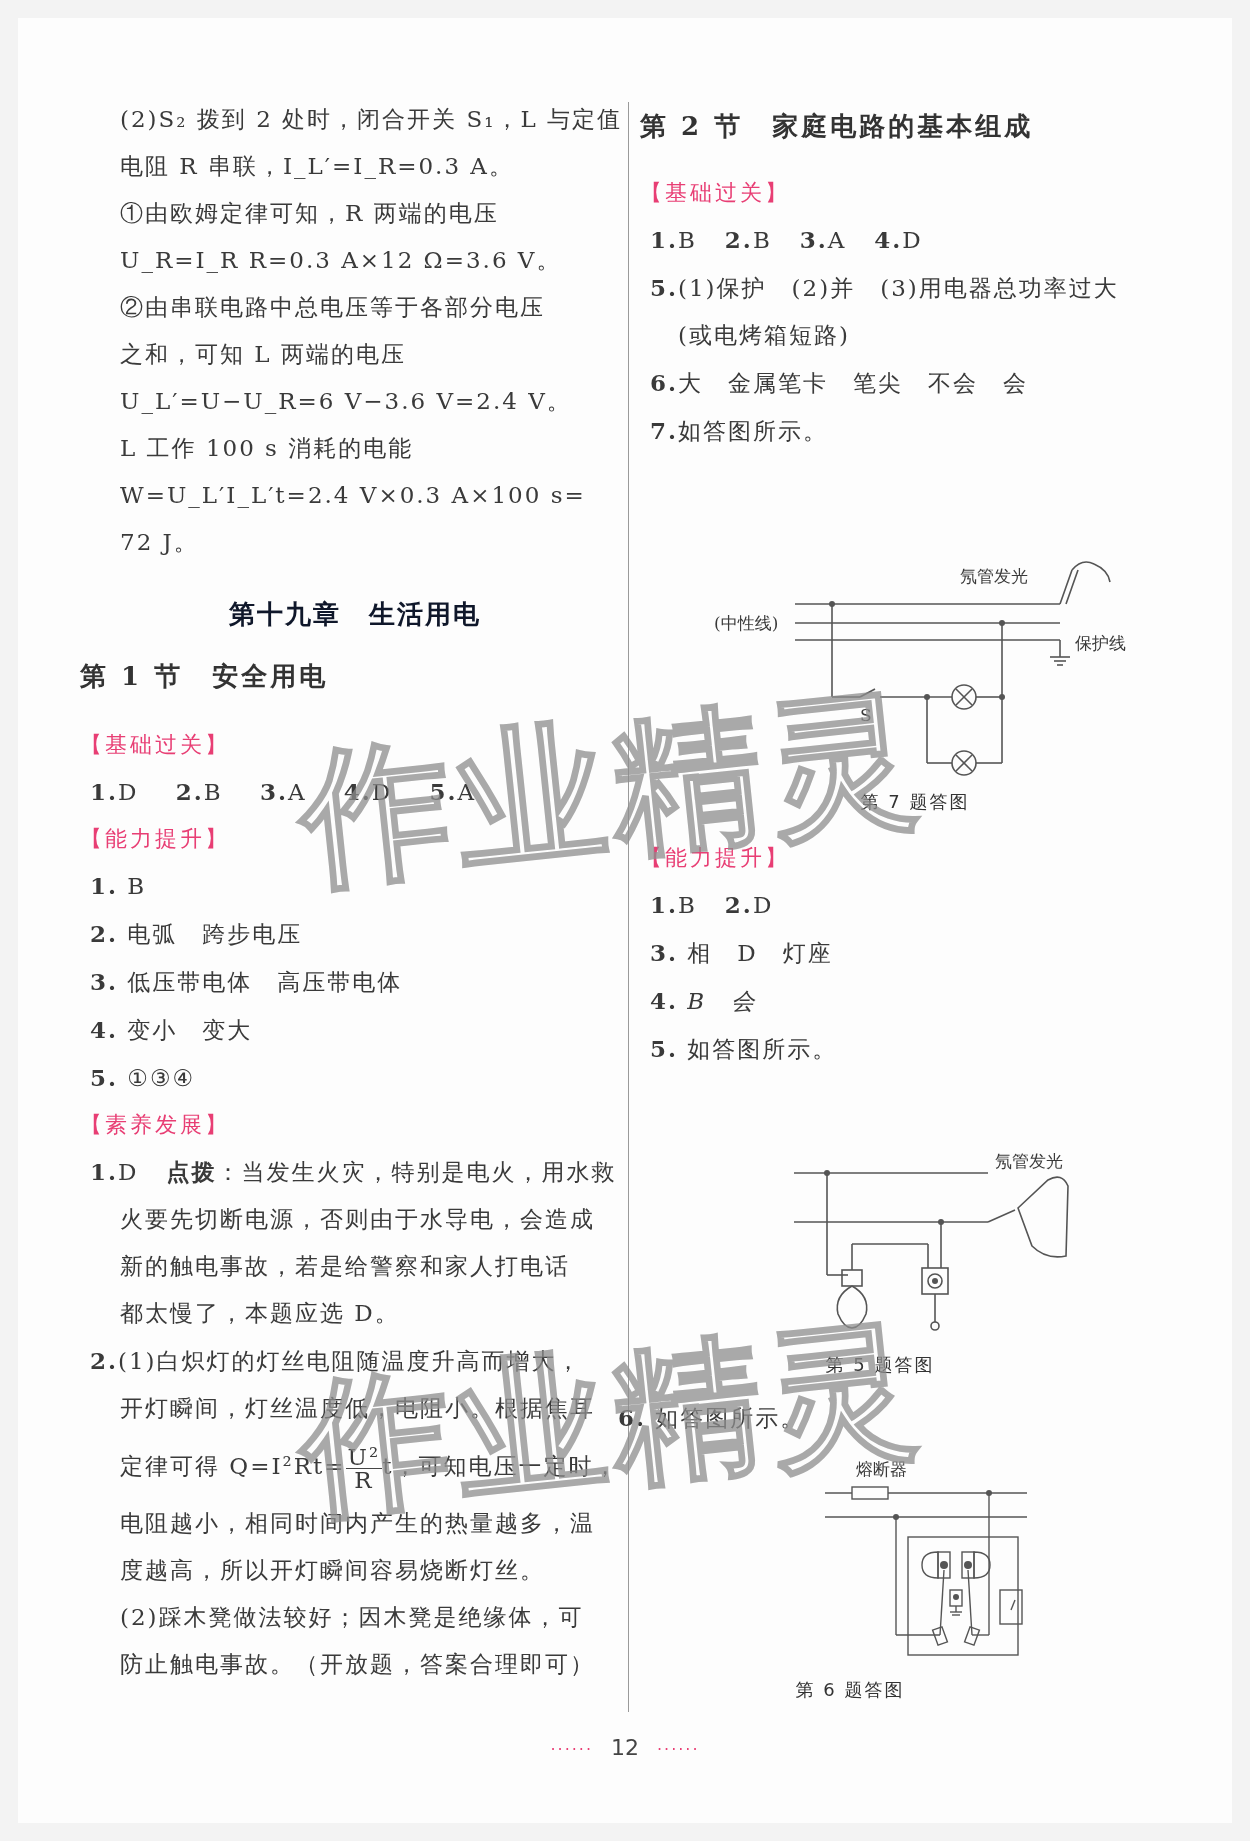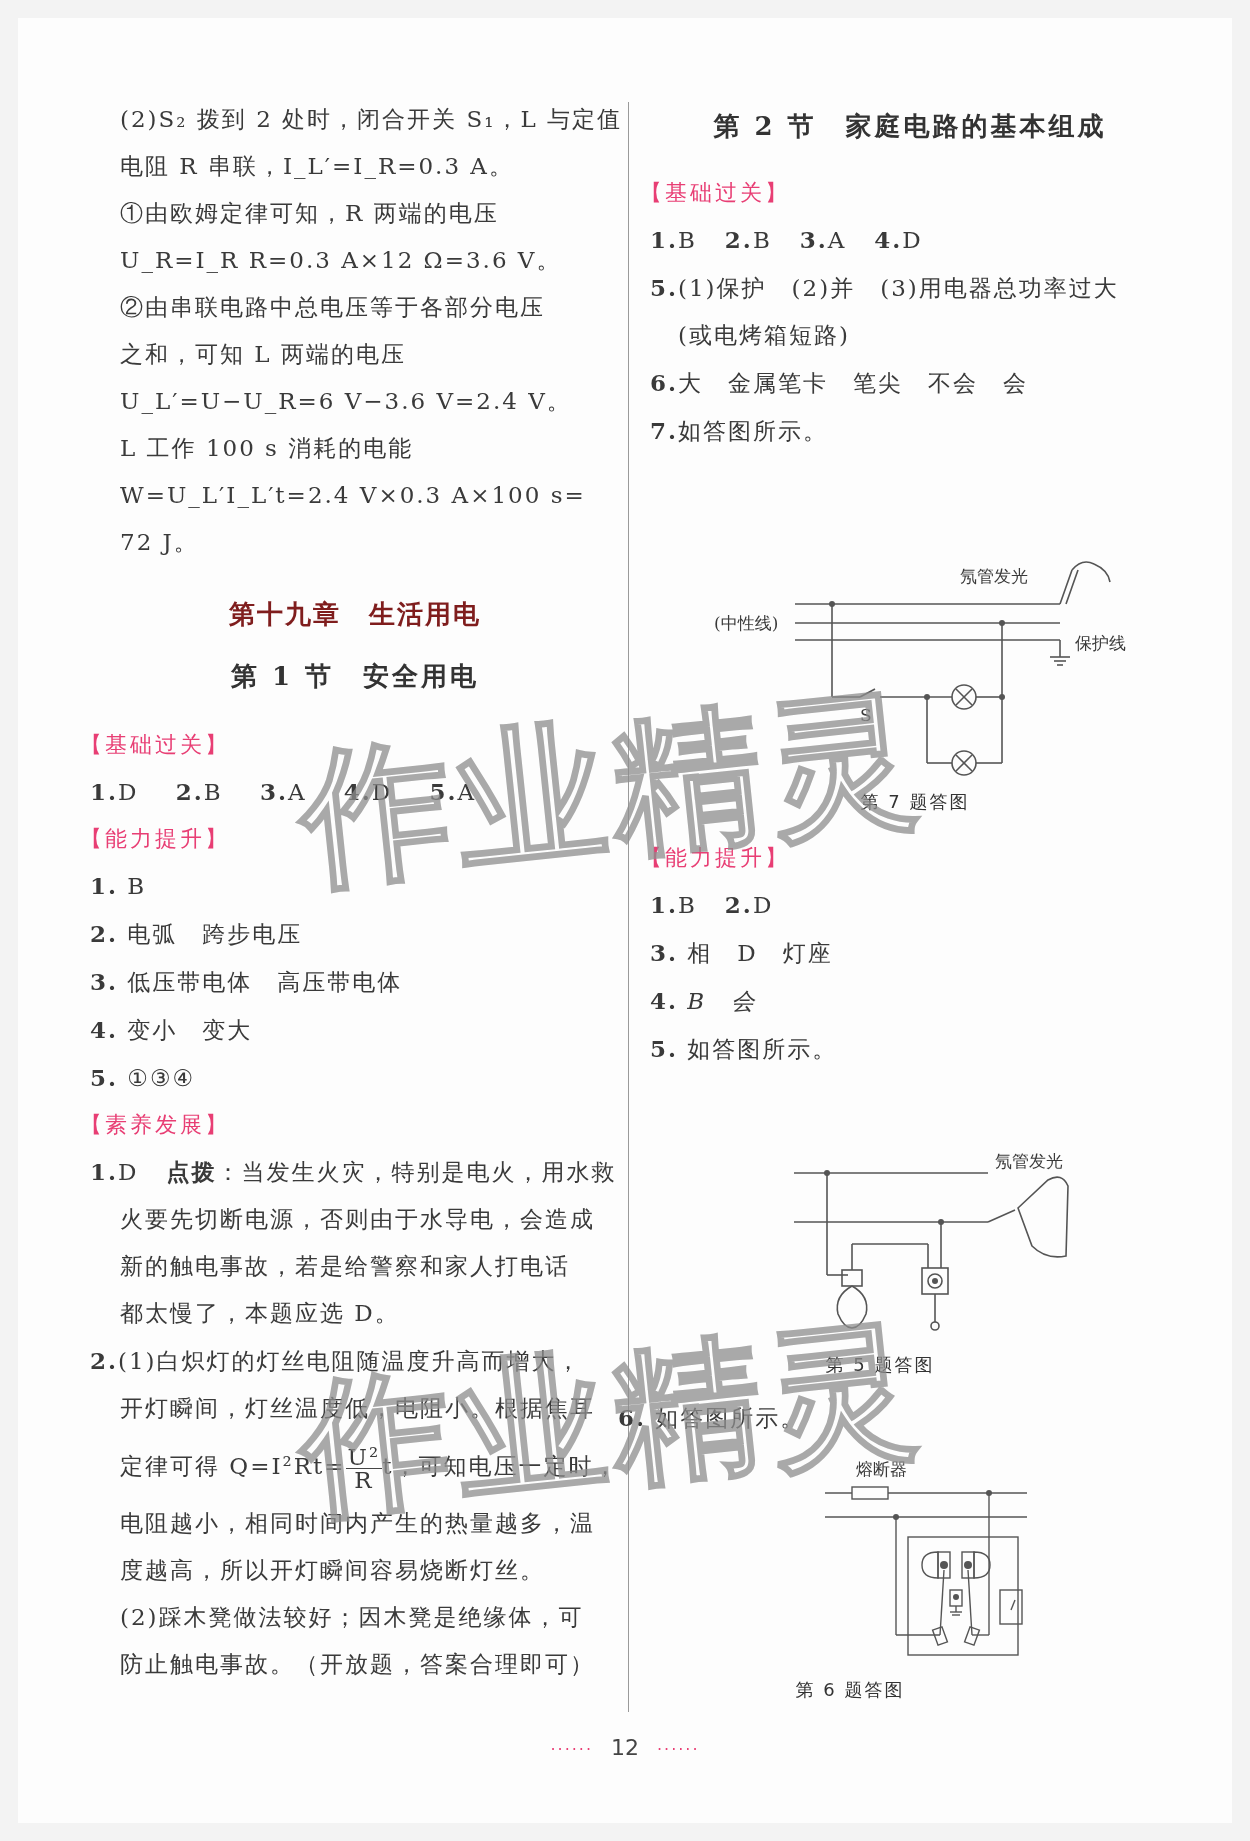--- a/index.html
+++ b/index.html
@@ -9,22 +9,22 @@
     position: relative; overflow: hidden;
   }
   .page { position: absolute; left: 18px; top: 18px; width: 1214px; height: 1805px; background: #fdfdfd; }
   .col { position: absolute; }
   .col-left { left: 120px; top: 96px; width: 510px; }
   .col-right { left: 640px; top: 96px; width: 540px; }
   .divider { position: absolute; left: 628px; top: 102px; width: 1px; height: 1610px; background: #9a9a9a; }
   .line { font-size: 23px; line-height: 47px; white-space: nowrap; letter-spacing: 2px; }
   .num { font-weight: bold; }
   .sec { color: #e83e74; font-family: "DejaVu Sans", sans-serif; font-size: 22px; line-height: 46px; letter-spacing: 3px; }
-  .chapter { font-family: "DejaVu Sans", sans-serif; font-weight: bold; font-size: 26px; text-align: center; letter-spacing: 2px; color: #7f1d1d; }
-  .section-title { font-weight: bold; font-size: 26px; text-align: center; letter-spacing: 3px; color: #333; }
+  .chapter { font-family: "DejaVu Sans", sans-serif; font-weight: bold; font-size: 26px; text-align: center; letter-spacing: 2px; color: #0f172a; }
+  .section-title { font-weight: bold; font-size: 26px; letter-spacing: 3px; color: #333; }
   .math { font-style: italic; }
   .caption { font-family: "DejaVu Sans", sans-serif; font-size: 18px; text-align: center; letter-spacing: 2px; color: #333; }
   .figure { position: absolute; }
   .watermark { position: absolute; font-family: "DejaVu Sans", sans-serif; font-weight: bold; font-size: 150px;
     color: transparent; -webkit-text-stroke: 2px #8d8d8d; letter-spacing: 6px; transform: rotate(-6deg); white-space: nowrap; pointer-events: none; opacity: 0.75; }
   .pagenum { position: absolute; top: 1735px; left: 0; width: 1250px; text-align: center; font-family: "DejaVu Sans", sans-serif; font-size: 22px; color: #444; }
   .dots { color: #e83e74; font-size: 16px; letter-spacing: 2px; margin: 0 18px; }
   .frac { display: inline-block; vertical-align: middle; text-align: center; line-height: 22px; }
   .frac .top { display: block; border-bottom: 1px solid #444; padding: 0 2px; }
   .frac .bot { display: block; }

